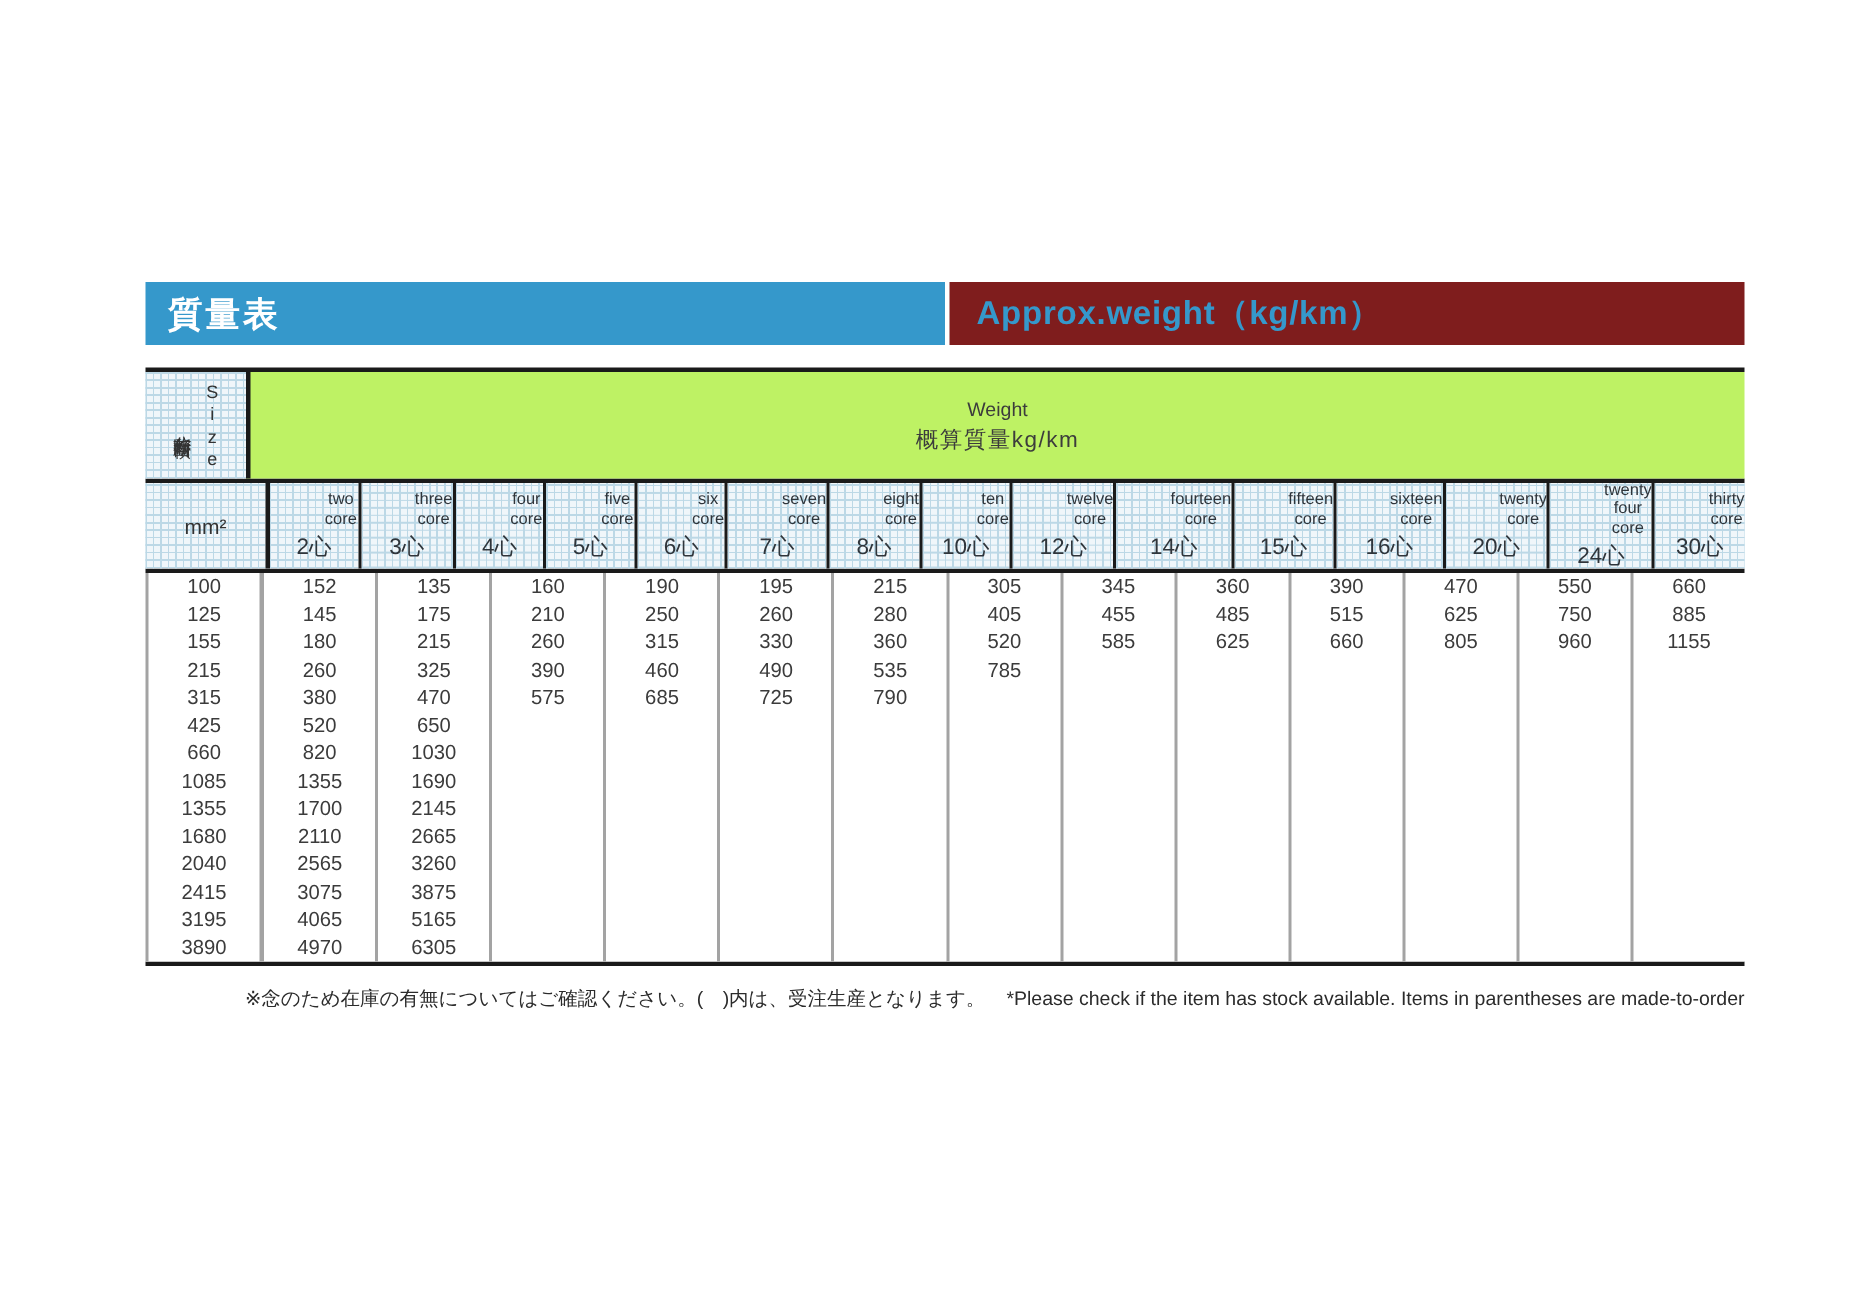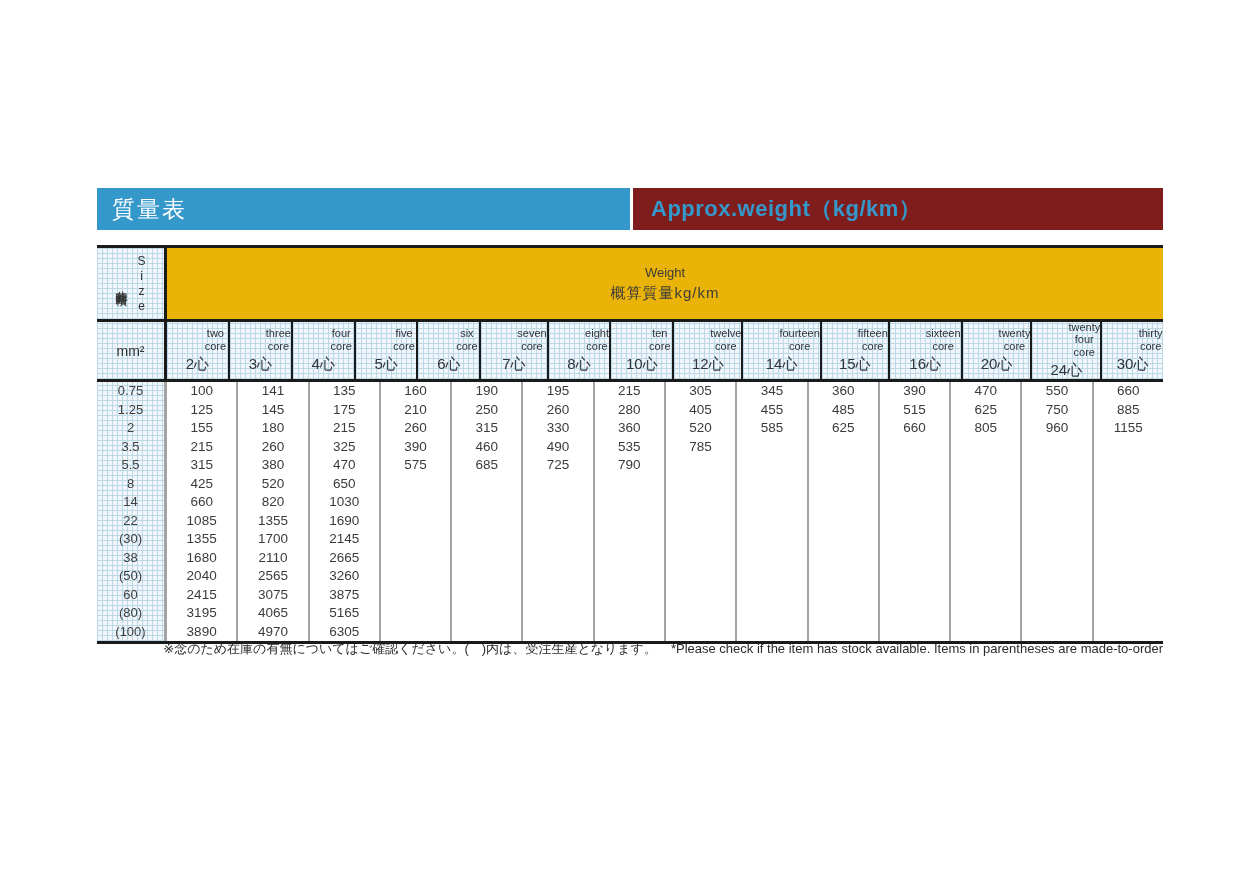--- a/index.html
+++ b/index.html
@@ -5,21 +5,21 @@
   * { margin:0; padding:0; box-sizing:border-box; }
   html,body { background:#ffffff; }
   body { font-family:"Liberation Sans","DejaVu Sans",sans-serif; }
   .page { position:relative; width:1241px; height:875px; background:#fff; overflow:hidden; }
 
   
   .bar-blue {
     position:absolute; left:97px; top:188px; width:533px; height:42px;
     background:#3598cb; display:flex; align-items:center; padding-left:15px;
   }
-  .bar-blue .t { color:#ffffff; font-size:23px; font-weight:normal; letter-spacing:2px; }
+  .bar-blue .t { color:#ffffff; font-size:23px; font-weight:bold; letter-spacing:2px; }
   .bar-gray {
     position:absolute; left:633px; top:188px; width:530px; height:42px;
     background:#7f1d1d; display:flex; align-items:center; padding-left:18px;
   }
   .bar-gray .t { color:#3598cb; font-size:22px; font-weight:bold; letter-spacing:0.5px; }
 
   
   .wtable {
     position:absolute; left:97px; top:245px; width:1066px;
     border-top:3px solid #1a1a1a; border-bottom:3px solid #1a1a1a;
@@ -33,47 +33,47 @@
   .trow { display:flex; width:100%; }
   .thead1 { height:74px; border-bottom:3px solid #1a1a1a; }
   .thead2 { height:60px; border-bottom:3px solid #1a1a1a; }
   .tbody  { height:259px; }
 
   .corner { width:67px; display:flex; align-items:center; justify-content:center; gap:5px; }
   .vjp { writing-mode:vertical-rl; text-orientation:upright; font-size:12px; letter-spacing:1px; color:#333; }
   .ven { writing-mode:vertical-rl; text-orientation:upright; font-size:12px; letter-spacing:1px; color:#333; }
 
   .weight-cell {
-    flex:1; background:#eab308; border-left:3px solid #1a1a1a;
+    flex:1; background:#bef264; border-left:3px solid #1a1a1a;
     display:flex; flex-direction:column; align-items:center; justify-content:center;
   }
   .w-en { font-size:13px; color:#3c3c3c; }
   .w-jp { font-size:15px; color:#3c3c3c; margin-top:4px; letter-spacing:1px; }
 
-  .unit-cell { width:67px; display:flex; align-items:center; justify-content:center;
+  .unit-cell { width:80px; display:flex; align-items:center; justify-content:center;
     font-size:14px; color:#333; }
   .core-head {
     flex:1; border-left:2px solid #1a1a1a;
     display:flex; flex-direction:column; align-items:center; justify-content:center;
     text-align:center;
   }
   .thead2 .core-head:nth-child(2) { border-left-width:3px; }
   .core-en-line { font-size:11px; line-height:1.1; color:#2f353b;margin-left:36px; }
   .core-jp { font-size:15px; color:#2f353b; margin-top:3px; }
 
   .labels-col { width:67px; display:flex; flex-direction:column; }
   .datacol { flex:1; border-left:2px solid #a3a3a3; display:flex; flex-direction:column; background:#fff; }
   .tbody .datacol:nth-child(2) { border-left-width:3px; }
   .slot { height:18.5px; line-height:18.5px; text-align:center; }
   .slot.label { font-size:13px; color:#3f3f3f; }
   .slot.value { font-size:13.5px; color:#3b3b3b; }
 
   
   .footnote {
-    position:absolute; left:97px; top:640px; width:1066px;
+    position:absolute; left:97px; top:657px; width:1066px;
     text-align:right; font-size:13px; color:#2b2b2b; white-space:nowrap;
   }
   .footnote .fn-en { margin-left:14px; }
 </style>
 </head>
 <body>
 
 <div class="page">
 
   <div class="bar-blue">
@@ -200,55 +200,39 @@
         <div class="core-head pattern">
           <div>
             <div class="core-en-line">thirty</div>
             <div class="core-en-line">core</div>
           </div>
           <div class="core-jp">30心</div>
         </div>
       </div>
 
     <div class="trow tbody" id="tableBody">
-      <div class="labels-col pattern" id="rowLabels">
-          <div class="slot label">0.75</div>
-          <div class="slot label">1.25</div>
-          <div class="slot label">2</div>
-          <div class="slot label">3.5</div>
-          <div class="slot label">5.5</div>
-          <div class="slot label">8</div>
-          <div class="slot label">14</div>
-          <div class="slot label">22</div>
-          <div class="slot label">(30)</div>
-          <div class="slot label">38</div>
-          <div class="slot label">(50)</div>
-          <div class="slot label">60</div>
-          <div class="slot label">(80)</div>
-          <div class="slot label">(100)</div>
-        </div>
 
     <div class="datacol">
           <div class="slot value">100</div>
           <div class="slot value">125</div>
           <div class="slot value">155</div>
           <div class="slot value">215</div>
           <div class="slot value">315</div>
           <div class="slot value">425</div>
           <div class="slot value">660</div>
           <div class="slot value">1085</div>
           <div class="slot value">1355</div>
           <div class="slot value">1680</div>
           <div class="slot value">2040</div>
           <div class="slot value">2415</div>
           <div class="slot value">3195</div>
           <div class="slot value">3890</div>
         </div>
         <div class="datacol">
-          <div class="slot value">141</div>
+          <div class="slot value">152</div>
           <div class="slot value">145</div>
           <div class="slot value">180</div>
           <div class="slot value">260</div>
           <div class="slot value">380</div>
           <div class="slot value">520</div>
           <div class="slot value">820</div>
           <div class="slot value">1355</div>
           <div class="slot value">1700</div>
           <div class="slot value">2110</div>
           <div class="slot value">2565</div>

